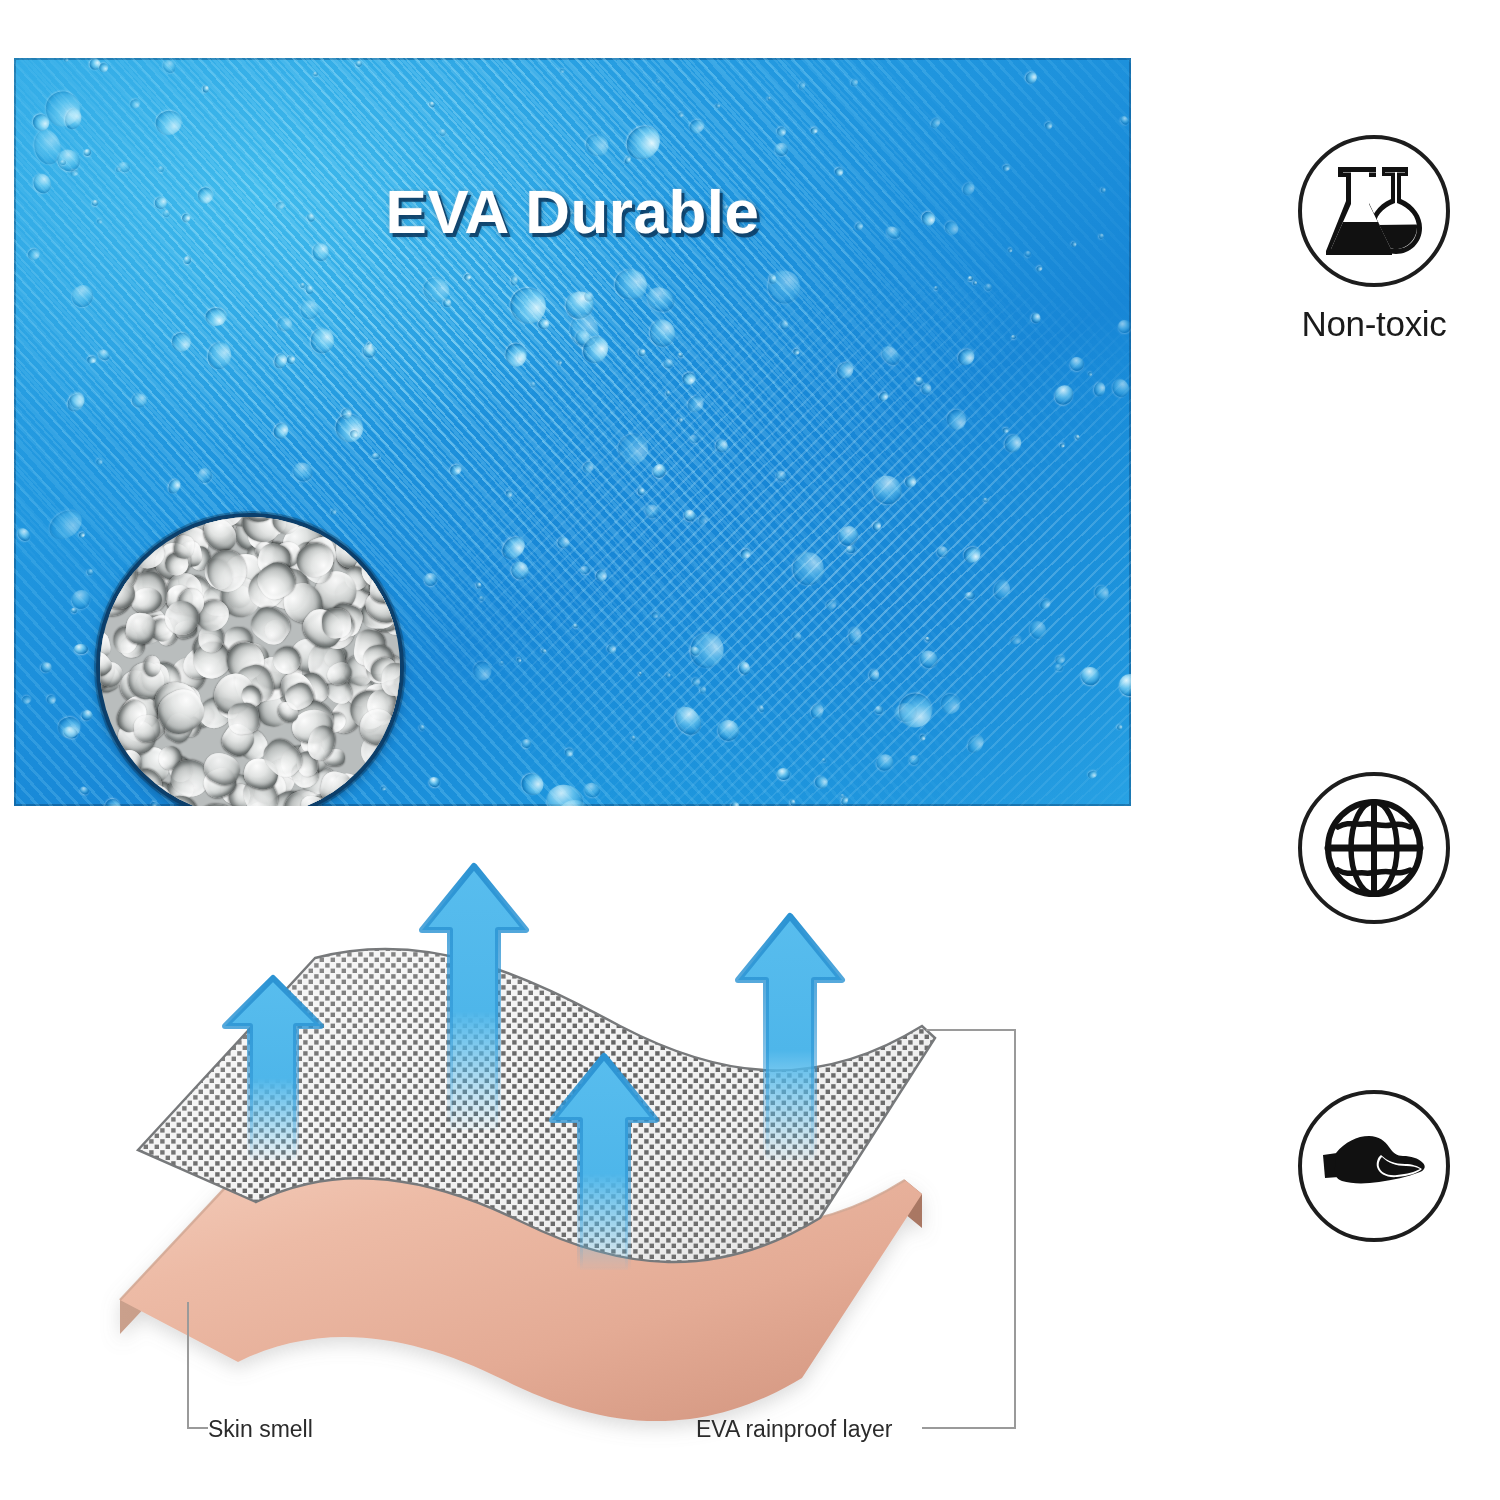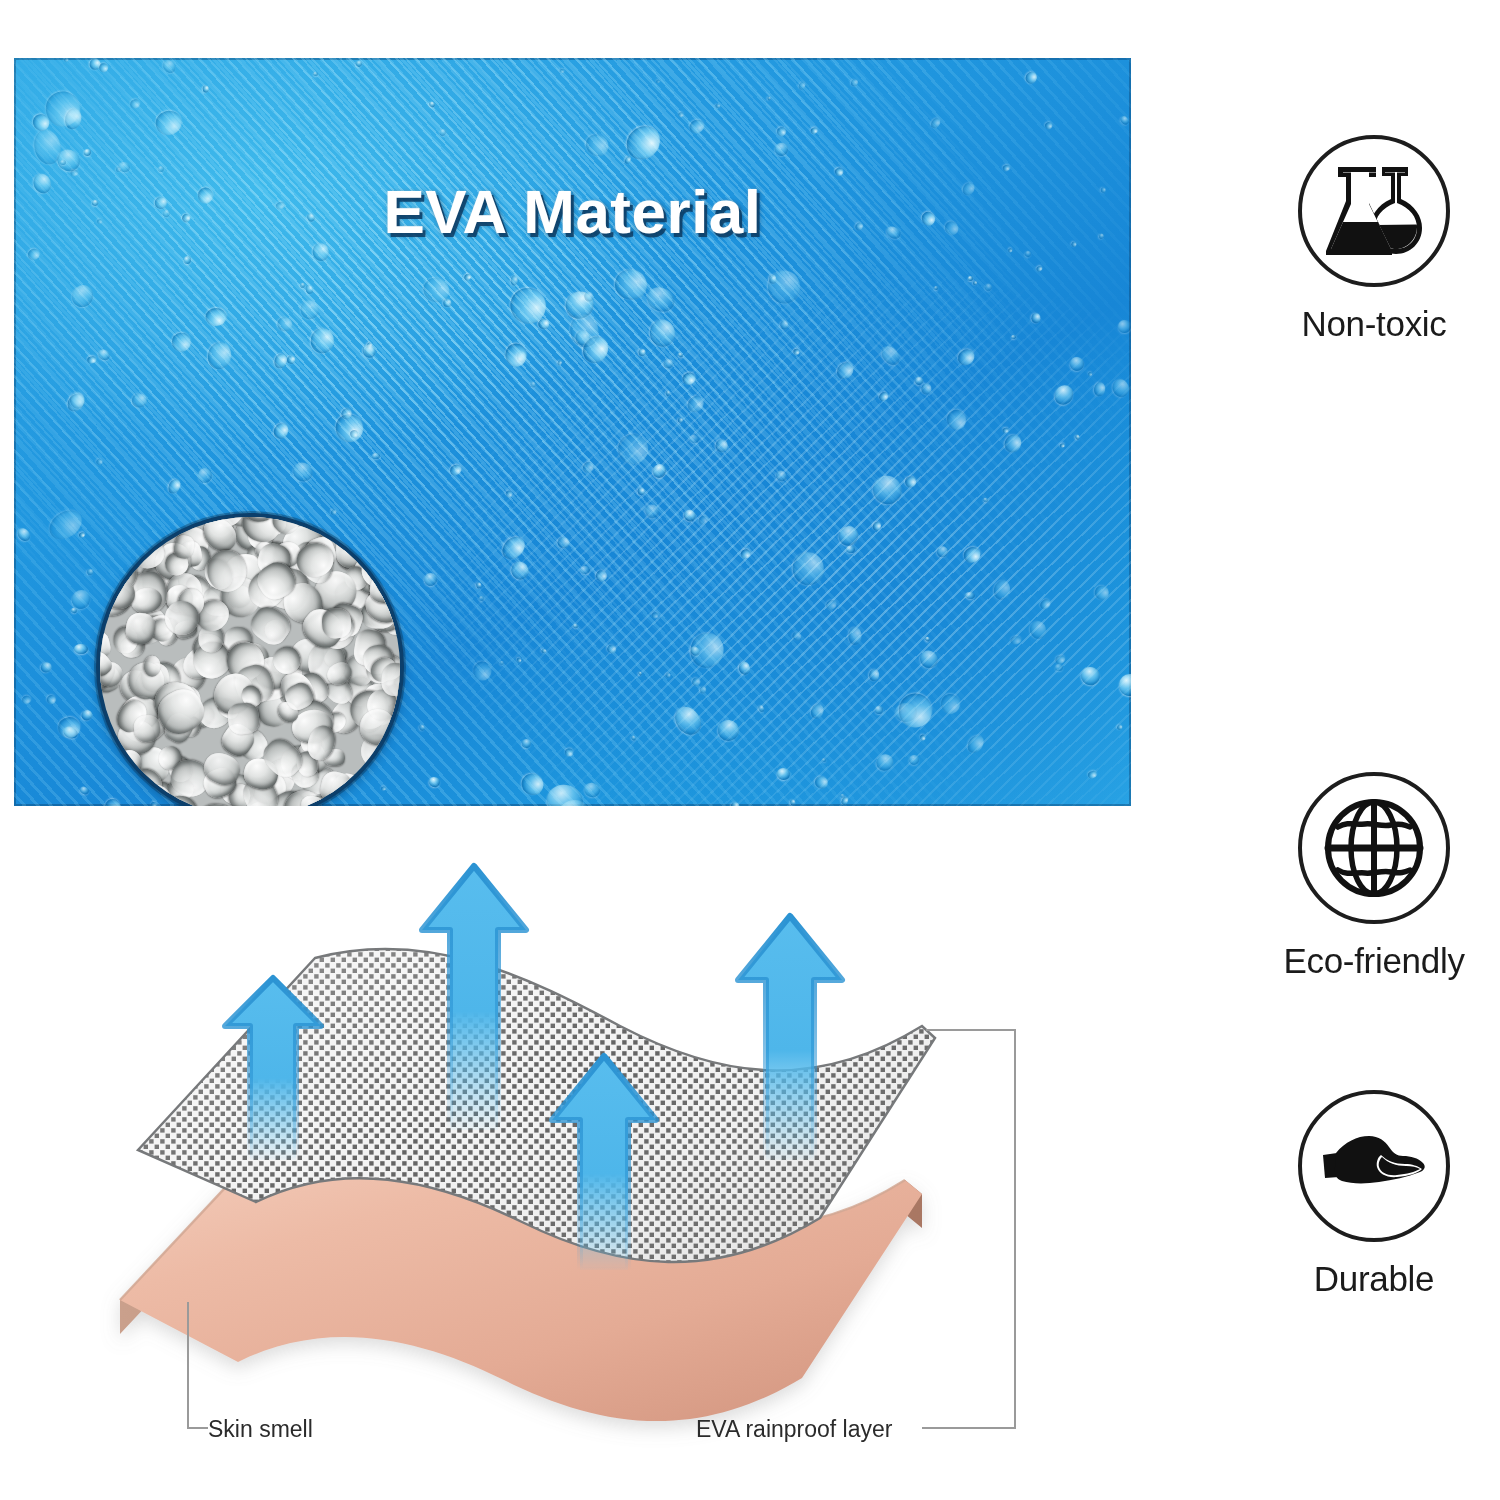--- a/index.html
+++ b/index.html
@@ -375,21 +375,21 @@
         <div class="drop" style="width: 6.7px; height: 6.5px; left: 625.1px; top: 290.8px; opacity: 0.94; transform: rotate(84deg);"></div>
         <div class="drop" style="width: 31.4px; height: 28.2px; left: 545px; top: 742.2px; opacity: 0.72; transform: rotate(6deg);"></div>
         <div class="drop" style="width: 5.7px; height: 4.9px; left: 988.6px; top: 370.4px; opacity: 0.8; transform: rotate(167deg);"></div>
         <div class="drop" style="width: 9.7px; height: 8.9px; left: 570.1px; top: 234.2px; opacity: 0.54; transform: rotate(75deg);"></div>
         <div class="drop" style="width: 4.1px; height: 3px; left: 641.8px; top: 21.6px; opacity: 0.47; transform: rotate(161deg);"></div>
         <div class="drop" style="width: 10.3px; height: 7.7px; left: 1040.6px; top: 598.1px; opacity: 0.58; transform: rotate(154deg);"></div>
         <div class="drop" style="width: 5.2px; height: 4.1px; left: 542.8px; top: 302.7px; opacity: 0.84; transform: rotate(124deg);"></div>
         <div class="drop" style="width: 19.2px; height: 19.7px; left: 825.4px; top: 467.7px; opacity: 0.75; transform: rotate(38deg);"></div>
       </div>
 
-    <div id="title-eva">EVA Material</div>
+    <div id="title-eva">EVA Durable</div>
 
     <div id="pellet-inset">
       <div class="pellets" id="pellets">
           <div class="pellet" style="width: 34.8px; height: 29.1px; left: 56.5px; top: 98.2px; transform: rotate(177deg); border-radius: 41%; opacity: 0.89;"></div>
           <div class="pellet" style="width: 35.4px; height: 34.6px; left: 342.5px; top: 82.7px; transform: rotate(161deg); border-radius: 39%; opacity: 0.9;"></div>
           <div class="pellet" style="width: 32.4px; height: 32.6px; left: 178.4px; top: 42.9px; transform: rotate(64deg); border-radius: 53%; opacity: 0.96;"></div>
           <div class="pellet" style="width: 36.3px; height: 33.9px; left: 111.8px; top: 182.9px; transform: rotate(312deg); border-radius: 49%; opacity: 0.88;"></div>
           <div class="pellet" style="width: 29px; height: 29.5px; left: 246px; top: 26px; transform: rotate(331deg); border-radius: 49%; opacity: 0.89;"></div>
           <div class="pellet" style="width: 40.9px; height: 30.7px; left: 200.7px; top: 289px; transform: rotate(113deg); border-radius: 50%; opacity: 0.91;"></div>
           <div class="pellet" style="width: 35.4px; height: 37.3px; left: 223.6px; top: 268.5px; transform: rotate(271deg); border-radius: 54%; opacity: 0.95;"></div>
@@ -806,21 +806,20 @@
             <line x1="54" y1="8" x2="54" y2="100" stroke-width="6"></line>
 
             <ellipse cx="54" cy="54" rx="23" ry="46" stroke-width="5.5"></ellipse>
 
             <path d="M 18 33 C 28 27 36 31 45 30 C 54 29 62 33 71 31 C 80 29 85 31 90 33" stroke-width="5.5"></path>
 
             <path d="M 18 76 C 28 82 36 78 45 79 C 54 80 62 76 71 78 C 80 80 85 78 90 76" stroke-width="5.5"></path>
           </g>
         </svg>
       </div>
-      <div class="feature-label">Eco-friendly</div>
     </div>
 
     <div class="feature" id="feature-3">
       <div class="feature-circle">
         <svg width="110" height="110" viewBox="0 0 110 110">
 
           <path d="M 4 44 L 18 42 L 20 66 L 6 67 Z" fill="#111"></path>
 
           <path d="M 17 42
                    C 26 31 38 25 50 25
@@ -833,17 +832,16 @@
                    C 17 68 15 63 16 56 Z" fill="#111"></path>
 
           <path d="M 70 40 C 76 46 82 49 89 49 C 94 49 98 50 101 52
                    C 97 49 90 47 84 47 C 77 47 73 44 70 40 Z" fill="#fff" opacity="0.0"></path>
           <path d="M 62 44 C 68 50 76 53 86 53 C 93 53 99 55 103 58
                    C 99 62 90 65 78 66 C 68 67 60 63 58 56 C 57 51 59 46 62 44 Z" fill="#fff"></path>
           <path d="M 63 46 C 69 52 77 55 87 55 C 93 55 98 56 101 58
                    C 96 61 88 63 78 64 C 69 65 62 62 60 56 C 59 52 61 48 63 46 Z" fill="#111"></path>
         </svg>
       </div>
-      <div class="feature-label">Durable</div>
     </div>
 
   </div>
 </div>
 
 </body></html>

